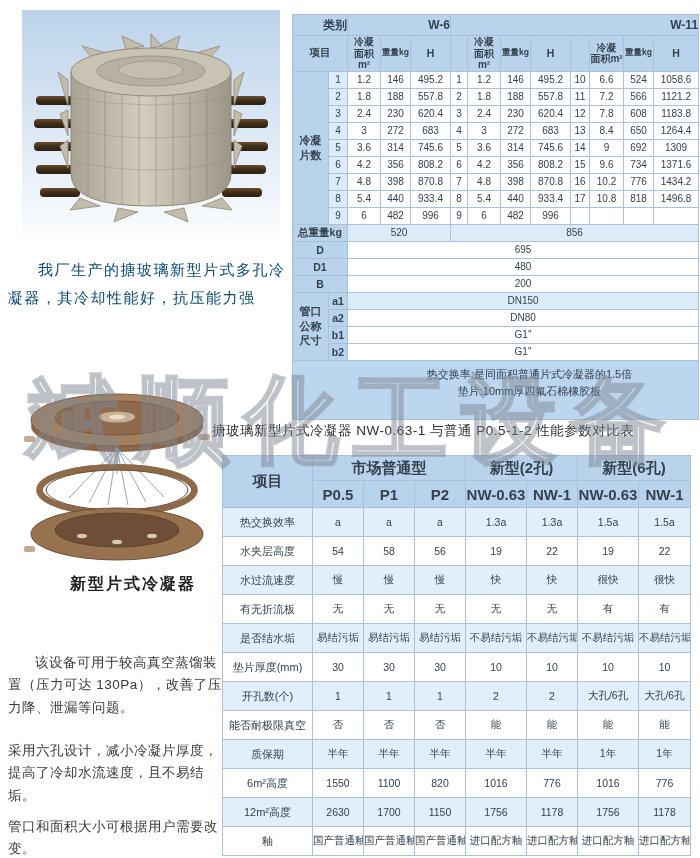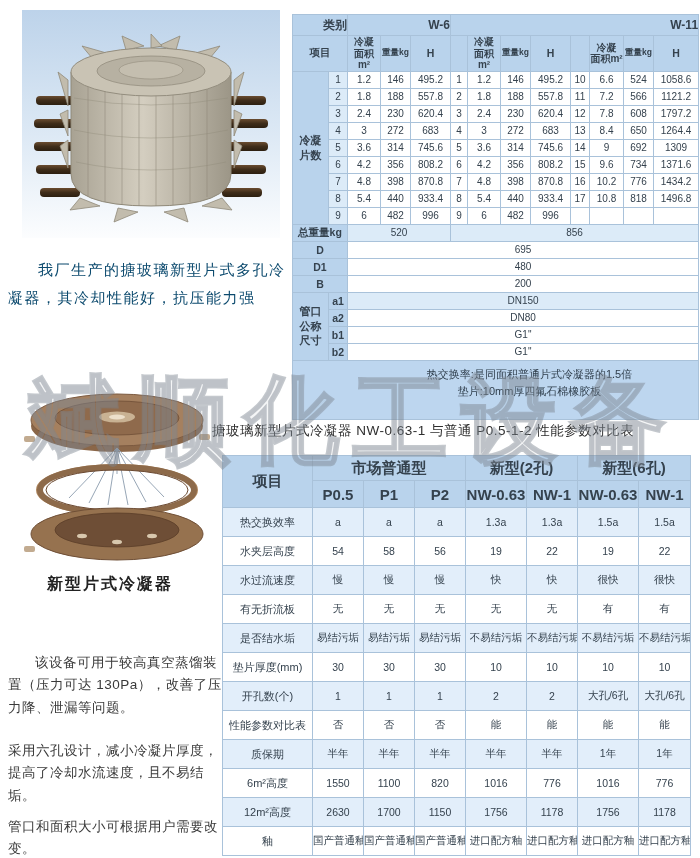--- a/index.html
+++ b/index.html
@@ -6,21 +6,21 @@
   #page{position:relative;width:700px;height:858px;background:#ffffff;overflow:hidden;
         font-family:"Liberation Sans","DejaVu Sans",sans-serif;color:#35424e;}
 
   
   .photo1{position:absolute;left:22px;top:10px;width:258px;height:228px;}
   .photo2{position:absolute;left:12px;top:378px;width:210px;height:192px;}
 
   
   .intro{position:absolute;left:8px;top:256px;width:290px;font-size:15px;line-height:1.85;
          color:#0c4a6e;letter-spacing:1.5px;text-indent:2em;}
-  .prod-heading{position:absolute;left:24px;top:574px;width:172px;text-align:center;
+  .prod-heading{position:absolute;left:24px;top:574px;width:172px;text-align:right;
                 font-size:16px;font-weight:bold;color:#222;letter-spacing:2px;}
   .sidep{position:absolute;left:8px;width:216px;font-size:13.5px;line-height:1.65;
          color:#3a3a3a;letter-spacing:.5px;}
   .sp1{top:652px;text-indent:2em;}
   .sp2{top:740px;}
   .sp3{top:764px;}
   .sp4{top:816px;}
   .t2title{position:absolute;left:212px;top:422px;width:484px;font-size:13.5px;color:#2e2e2e;
            letter-spacing:.5px;}
 
@@ -252,21 +252,21 @@
             <td>2.4</td>
             <td>230</td>
             <td>620.4</td>
             <td>3</td>
             <td>2.4</td>
             <td>230</td>
             <td>620.4</td>
             <td>12</td>
             <td>7.8</td>
             <td>608</td>
-            <td>1797.2</td>
+            <td>1183.8</td>
           </tr>
           <tr>
             <td class="pale">4</td>
             <td>3</td>
             <td>272</td>
             <td>683</td>
             <td>4</td>
             <td>3</td>
             <td>272</td>
             <td>683</td>
@@ -482,21 +482,21 @@
             <td class="lbl">开孔数(个)</td>
             <td class="val">1</td>
             <td class="val">1</td>
             <td class="val">1</td>
             <td class="val">2</td>
             <td class="val">2</td>
             <td class="val">大孔/6孔</td>
             <td class="val">大孔/6孔</td>
           </tr>
           <tr>
-            <td class="lbl">性能参数对比表</td>
+            <td class="lbl">能否耐极限真空</td>
             <td class="val">否</td>
             <td class="val">否</td>
             <td class="val">否</td>
             <td class="val">能</td>
             <td class="val">能</td>
             <td class="val">能</td>
             <td class="val">能</td>
           </tr>
           <tr class="pale">
             <td class="lbl">质保期</td>

